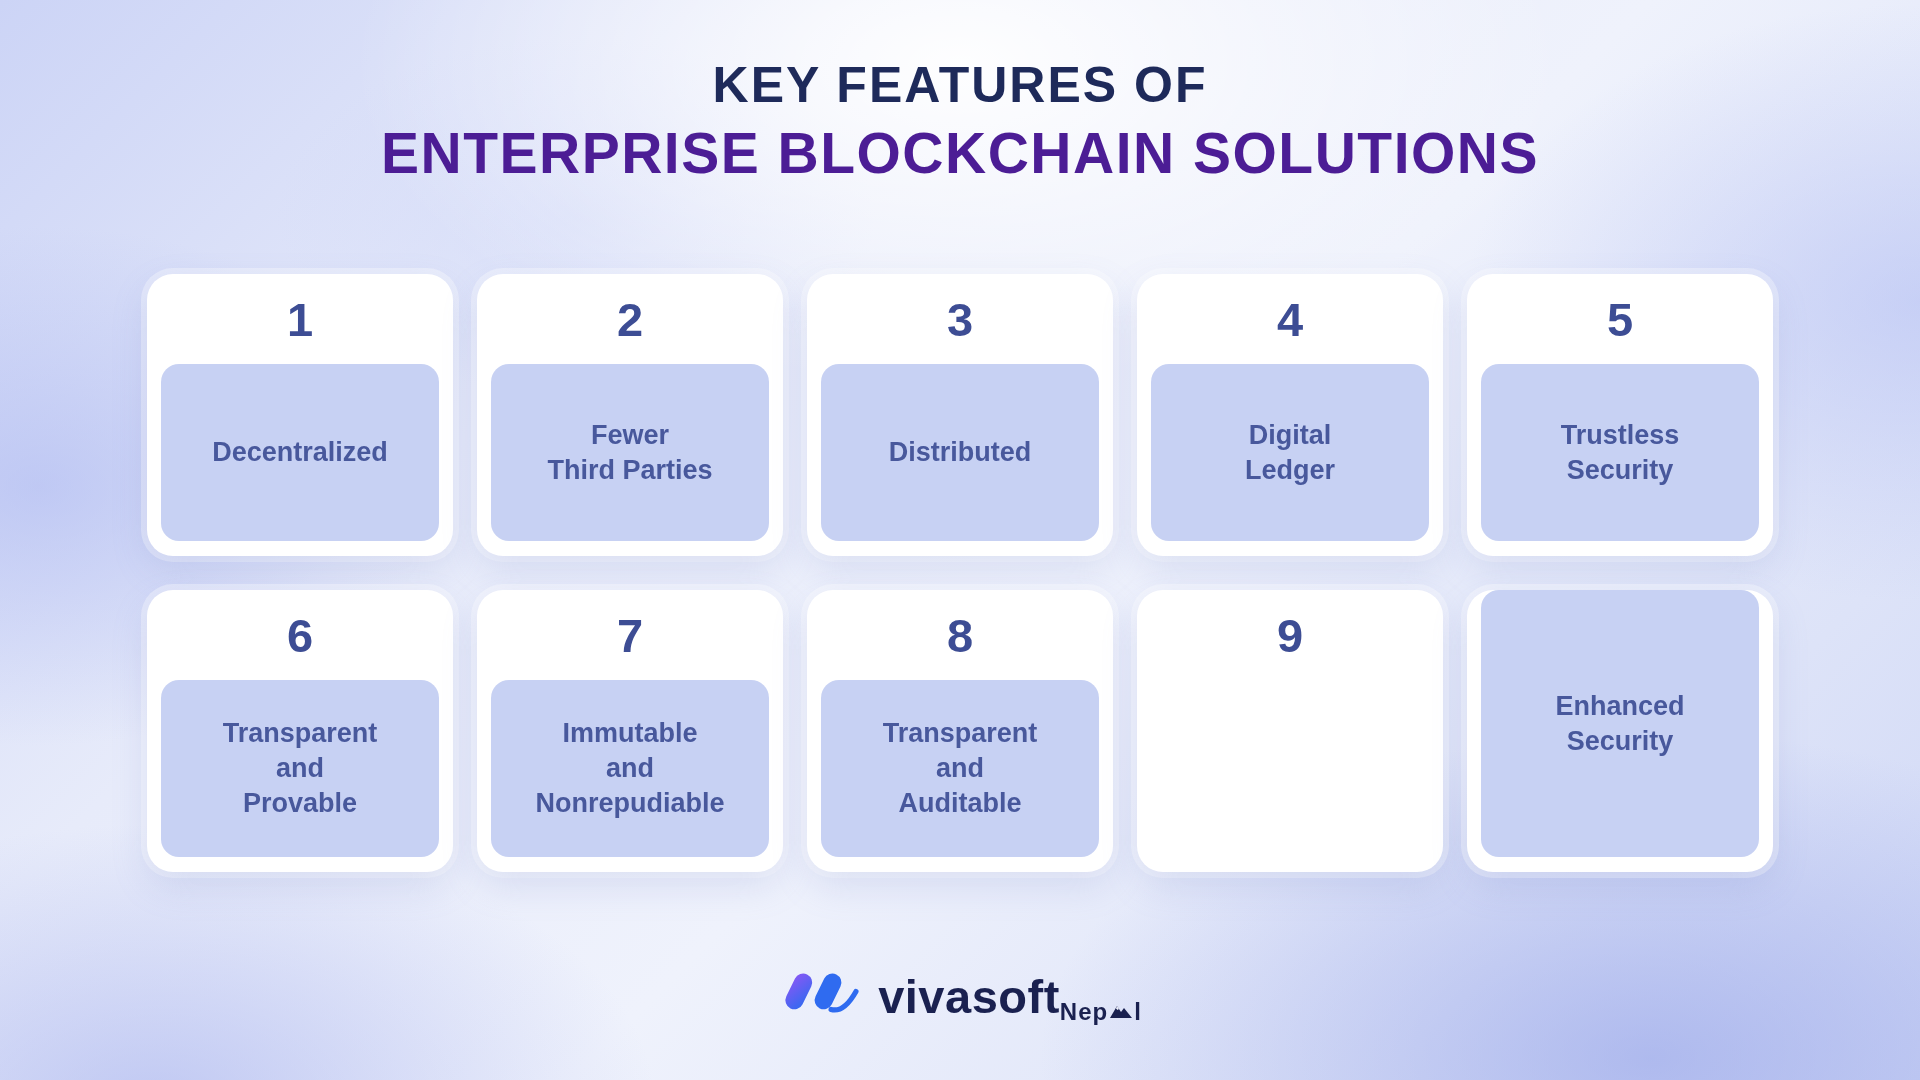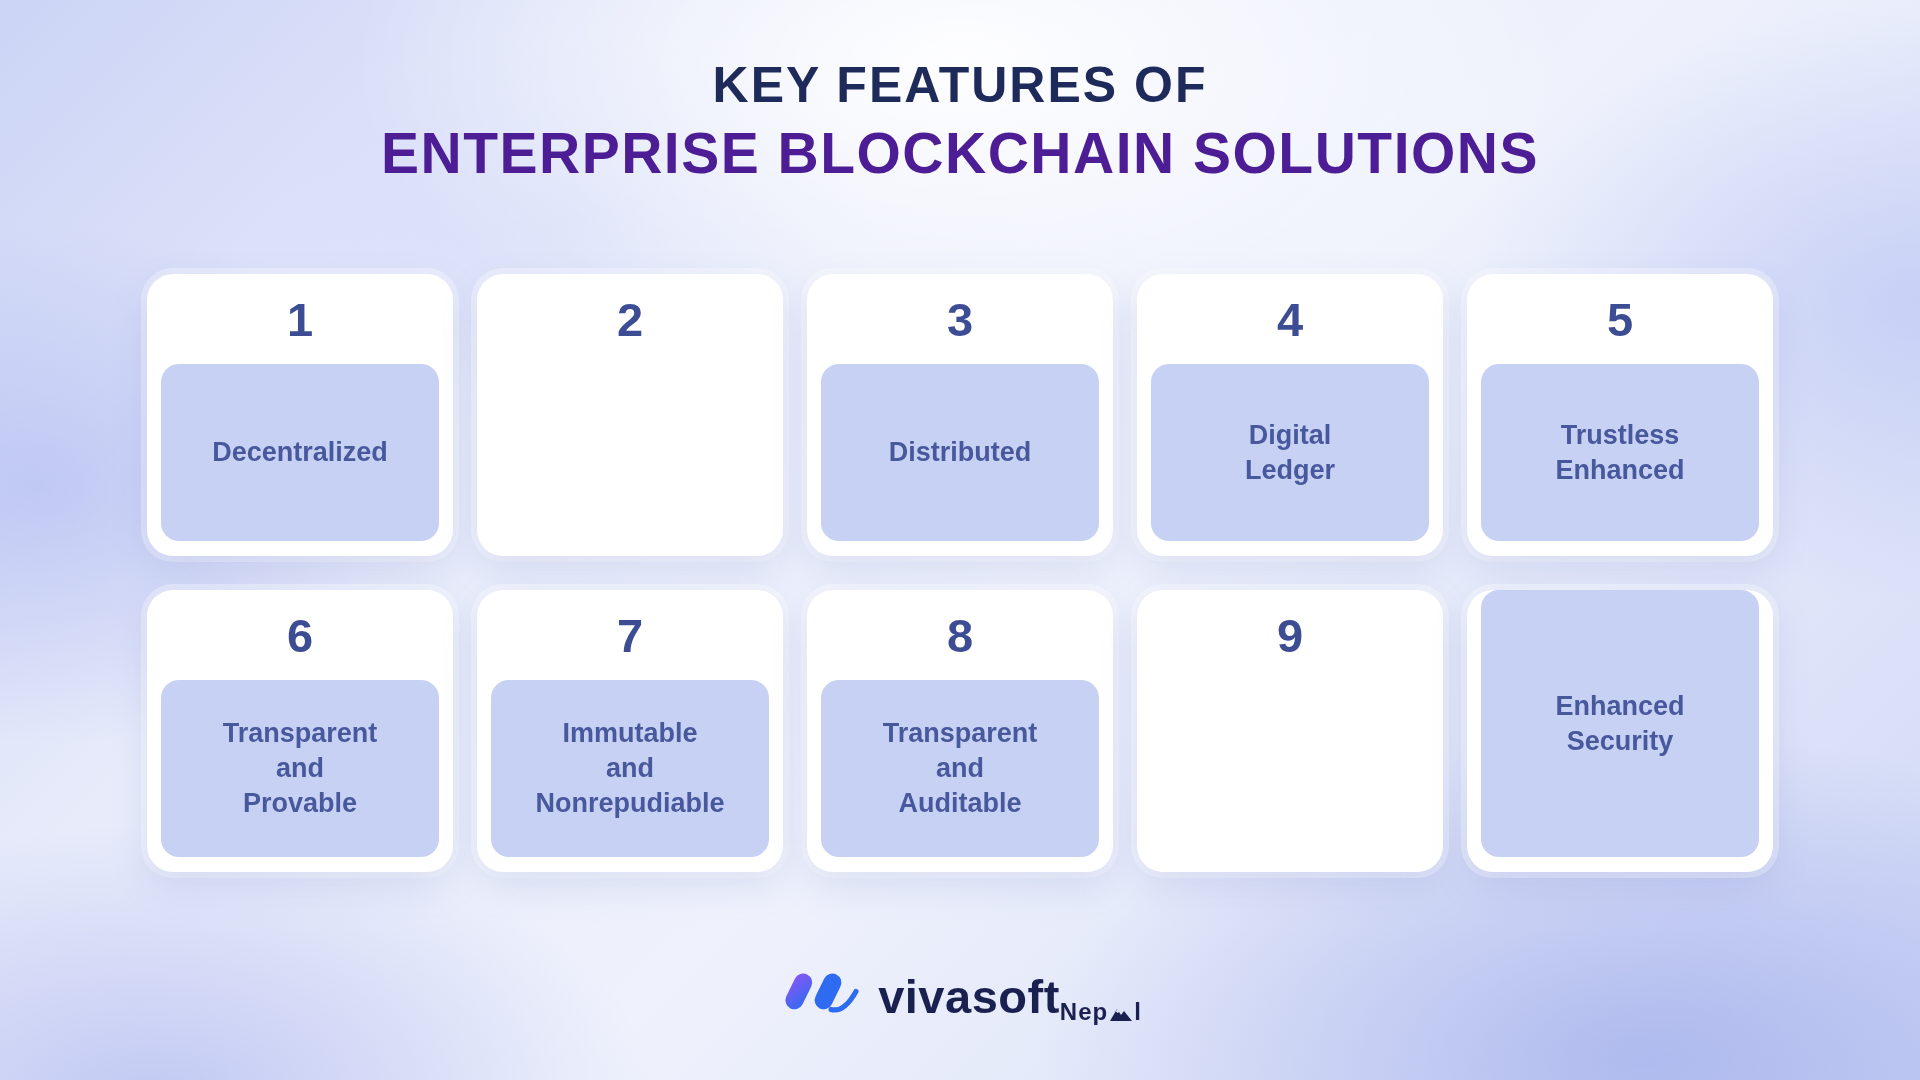--- a/index.html
+++ b/index.html
@@ -100,21 +100,21 @@
   }
   .brand-name {
     font-size: 47px;
     font-weight: 800;
     letter-spacing: 0.5px;
     color: #1a2150;
   }
   .nepal-row {
     align-self: flex-end;
     display: flex;
-    align-items: flex-end;
+    align-items: center;
     margin-top: -2px;
     margin-right: 2px;
   }
   .nepal-text {
     font-size: 24px;
     font-weight: 800;
     letter-spacing: 1px;
     color: #1a2150;
   }
   .mountain { margin: 0 1px; }
@@ -133,20 +133,24 @@
 
     <div class="card">
       <div class="card-number">1</div>
       <div class="card-body">
         <span class="card-label">Decentralized</span>
       </div>
     </div>
 
     <div class="card">
       <div class="card-number">2</div>
+      <div class="card-body">
+        <span class="card-label">Fewer
+Third Parties</span>
+      </div>
     </div>
 
     <div class="card">
       <div class="card-number">3</div>
       <div class="card-body">
         <span class="card-label">Distributed</span>
       </div>
     </div>
 
     <div class="card">
@@ -154,21 +158,21 @@
       <div class="card-body">
         <span class="card-label">Digital
 Ledger</span>
       </div>
     </div>
 
     <div class="card">
       <div class="card-number">5</div>
       <div class="card-body">
         <span class="card-label">Trustless
-Enhanced</span>
+Security</span>
       </div>
     </div>
 
     <div class="card">
       <div class="card-number">6</div>
       <div class="card-body">
         <span class="card-label">Transparent
 and
 Provable</span>
       </div>

